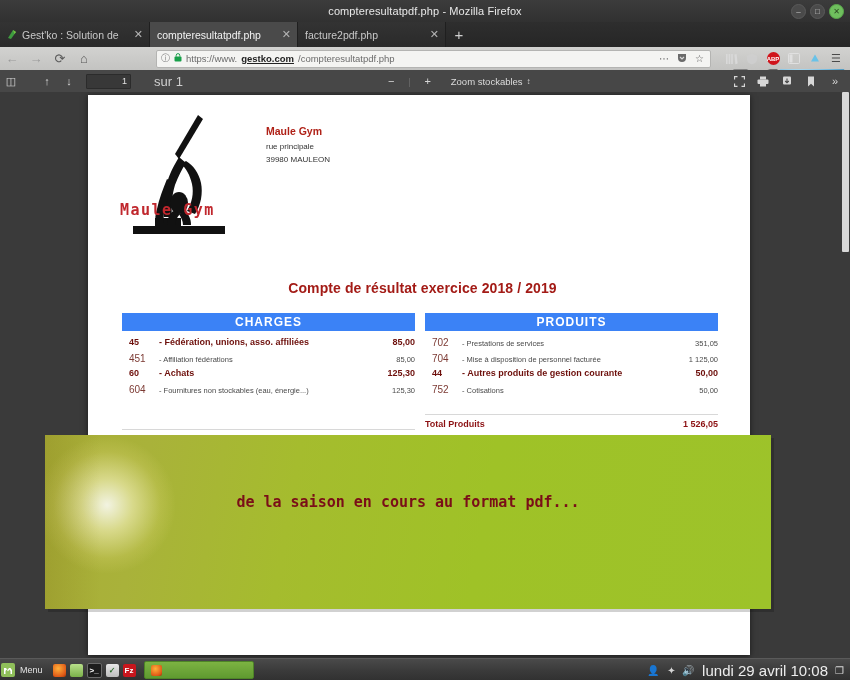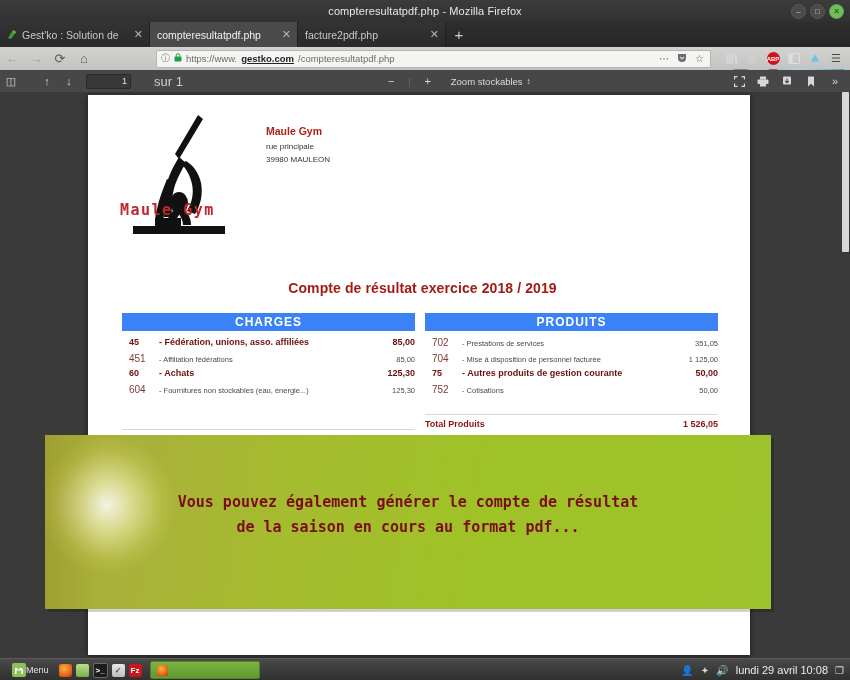--- a/index.html
+++ b/index.html
@@ -184,42 +184,42 @@
     color:#7a0e18;line-height:25px;letter-spacing:0px;
   }
 
   
   .taskbar{
     position:absolute;left:0;top:658px;width:850px;height:22px;
     background:linear-gradient(180deg,#4a4a4a 0%,#3a3a3a 55%,#303030 100%);
     border-top:1px solid #5a5a5a;
     display:flex;align-items:center;color:#e2e2e2;font-size:9px;
   }
-  .tb-menu{display:flex;align-items:center;padding-left:12px;}
+  .tb-menu{display:flex;align-items:center;gap:5px;padding-left:1px;}
   .mint{width:14px;height:14px;border-radius:2px;background:#8fbf5a;display:flex;align-items:center;
         justify-content:center;color:#fff;font-size:9px;font-weight:bold;}
   .tb-launch{display:flex;align-items:center;gap:4px;padding-left:10px;}
   .lq{width:13px;height:13px;border-radius:2px;display:flex;align-items:center;justify-content:center;
       font-size:8px;color:#fff;font-weight:bold;}
   .lq.ff{background:radial-gradient(circle at 40% 35%,#ffb13b,#e05a17 70%,#9c3409);}
   .lq.fld{background:linear-gradient(180deg,#b8e08a,#7bb04a);}
   .lq.term{background:#1d1d1d;border:1px solid #6a6a6a;}
   .lq.upd{background:linear-gradient(180deg,#e8e8e8,#bdbdbd);color:#2a6a2a;}
   .lq.fz{background:#c8161d;}
   .win-btn{
     margin-left:8px;display:flex;align-items:center;gap:4px;height:16px;padding:0 6px;
     background:linear-gradient(180deg,#7cb342 0%,#5f9a30 100%);
     border:1px solid #4e8527;border-radius:2px;color:#fff;font-size:9px;max-width:190px;
   }
   .win-btn .wi{width:11px;height:11px;border-radius:2px;
     background:radial-gradient(circle at 40% 35%,#ffb13b,#e05a17 70%,#9c3409);flex:0 0 11px;}
   .win-btn .wl{overflow:hidden;white-space:nowrap;text-overflow:ellipsis;margin-top:27px;}
   .tb-right{margin-left:auto;display:flex;align-items:center;gap:7px;padding-right:6px;color:#dcdcdc;font-size:9px;}
   .tb-right .ic{font-size:10px;color:#d6d6d6;}
-  .clock{font-size:11px;color:#ececec;}
+  .clock{font-size:15px;color:#ececec;}
 </style>
 </head>
 <body>
 
 <div class="screen">
 
   <div class="titlebar">
     <div class="wtitle">compteresultatpdf.php - Mozilla Firefox</div>
     <div class="winbtns">
       <div class="wb">–</div>
@@ -428,21 +428,21 @@
               <span class="code">702</span>
               <span class="lbl">- Prestations de services</span>
               <span class="amt">351,05</span>
             </div>
             <div class="row minor">
               <span class="code">704</span>
               <span class="lbl">- Mise à disposition de personnel facturée</span>
               <span class="amt">1 125,00</span>
             </div>
             <div class="row major">
-              <span class="code">75</span>
+              <span class="code">44</span>
               <span class="lbl">- Autres produits de gestion courante</span>
               <span class="amt">50,00</span>
             </div>
             <div class="row minor">
               <span class="code">752</span>
               <span class="lbl">- Cotisations</span>
               <span class="amt">50,00</span>
             </div>
             <div style="height:12.5px;"></div>
             <div class="totrow">
@@ -451,21 +451,20 @@
             </div>
           </div>
         </div>
 
       </div>
     </div>
 
     <div class="banner" style="top:343px;left:45px;">
       <div class="sheen"></div>
       <div class="btext">
-        <div>Vous pouvez également générer le compte de résultat</div>
         <div>de la saison en cours au format pdf...</div>
       </div>
     </div>
 
     <div class="vscroll">
       <div class="thumb"></div>
     </div>
   </div>
 
   <div class="taskbar">

